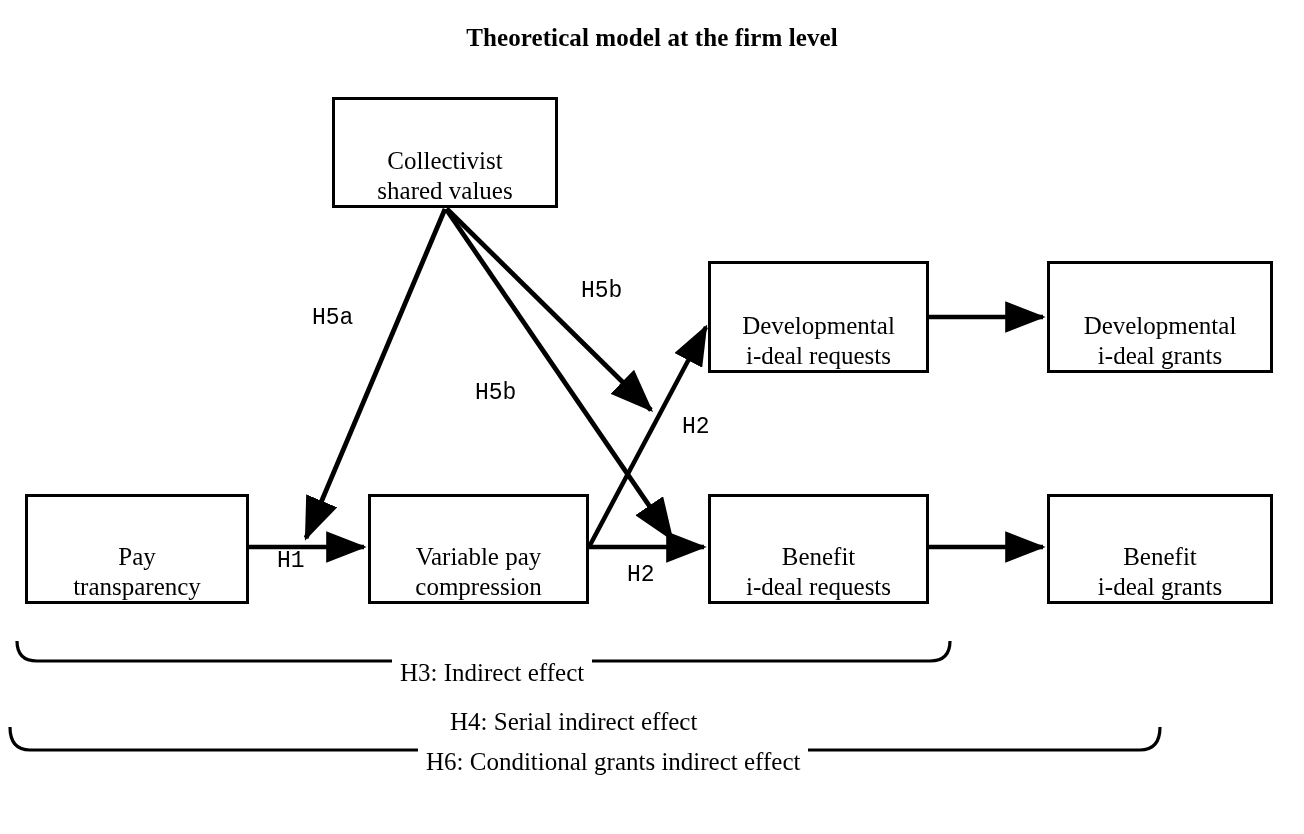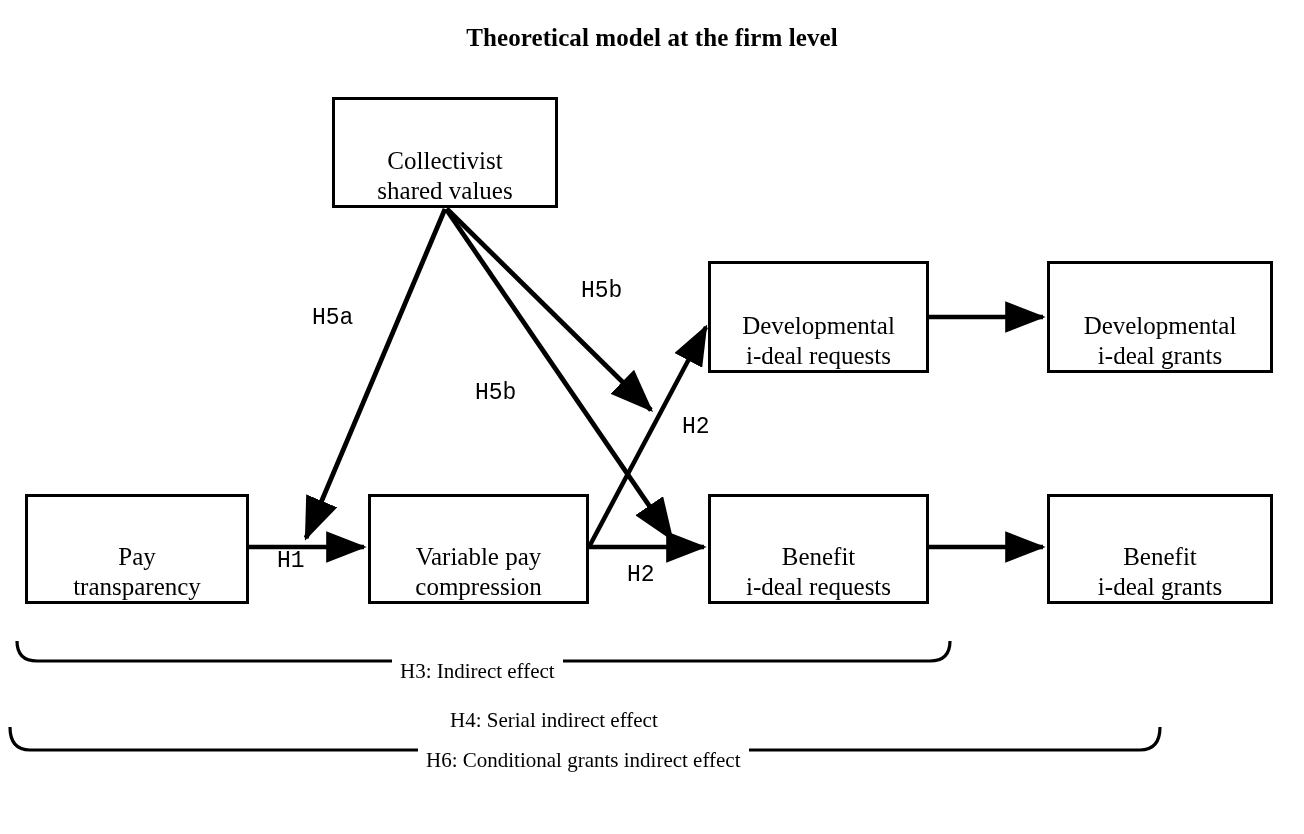--- a/index.html
+++ b/index.html
@@ -54,21 +54,21 @@
   .edge-label {
     position: absolute;
     font-size: 23px;
     font-family: Liberation Mono, monospace;
     white-space: nowrap;
     background: transparent;
     z-index: 4;
   }
   .bracket-label {
     position: absolute;
-    font-size: 21px;
+    font-size: 25px;
     font-family: "Liberation Serif", "DejaVu Serif", serif;
     white-space: nowrap;
     background: #ffffff;
     padding: 0 8px;
     z-index: 5;
   }
   svg#wires {
     position: absolute;
     left: 0;
     top: 0;

